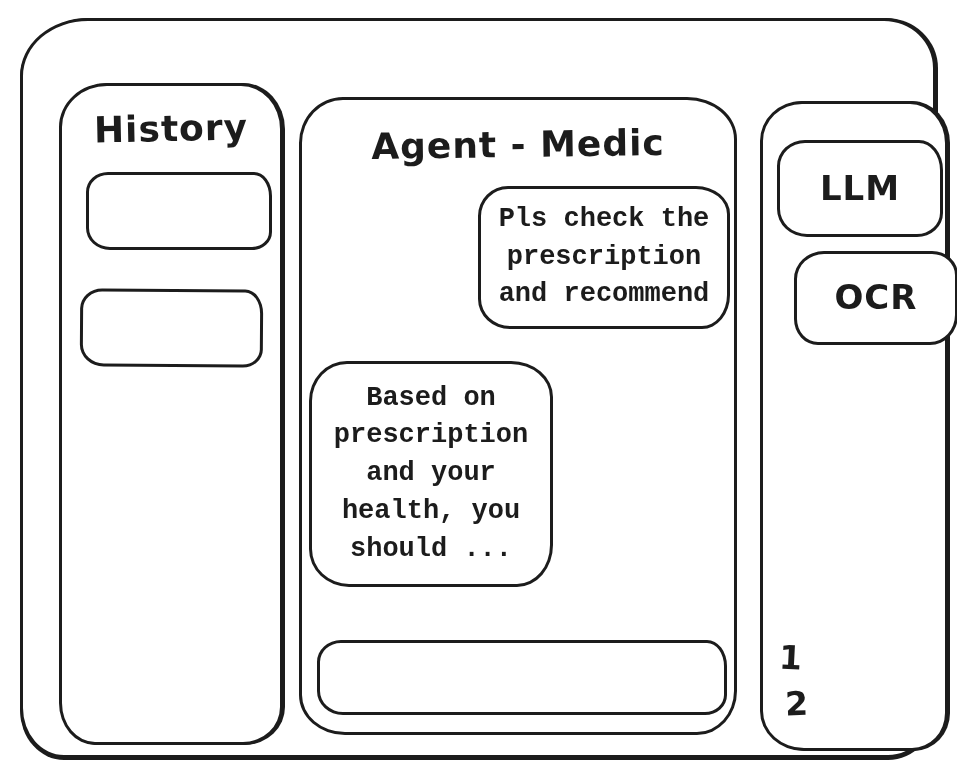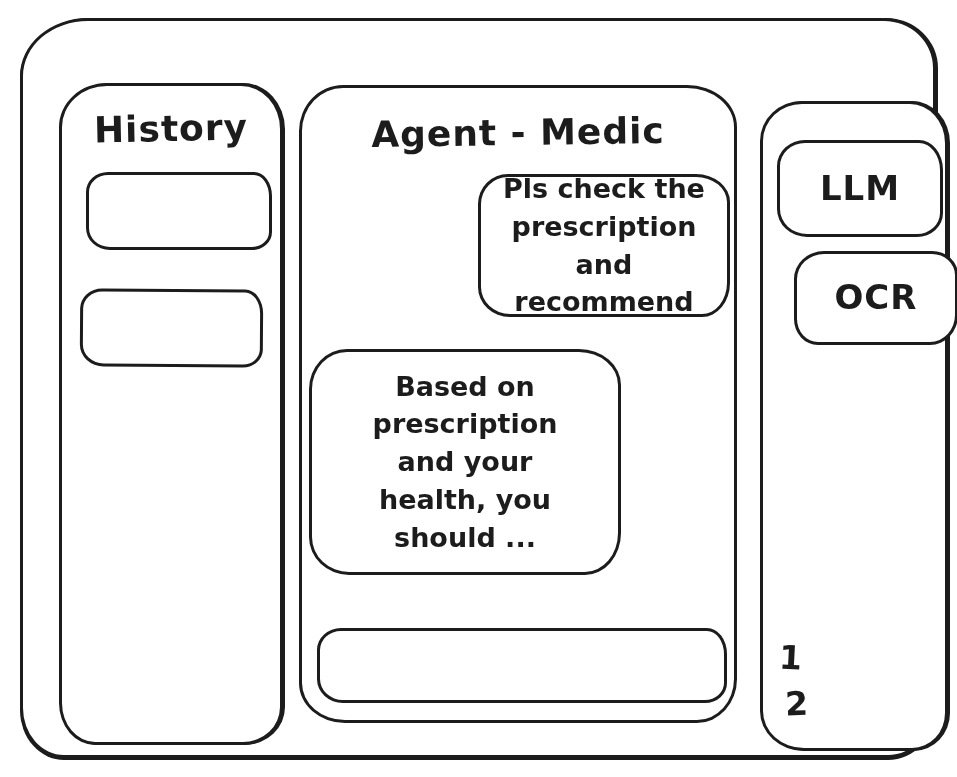--- a/index.html
+++ b/index.html
@@ -45,42 +45,43 @@
   .history-title { top: 22px; transform: rotate(-1.2deg); }
   .history-item {
     border-width: 3px;
     border-radius: 22px 18px 20px 24px / 20px 24px 18px 22px;
     cursor: pointer;
   }
   .history-item-1 { left: 24px; top: 86px; width: 186px; height: 78px; }
   .history-item-2 { left: 18px; top: 203px; width: 183px; height: 78px; transform: rotate(0.4deg); }
   
   .chat-panel {
-    left: 276px; top: 64px; width: 438px; height: 638px;
+    left: 276px; top: 76px; width: 438px; height: 638px;
     border-radius: 44px 50px 40px 46px / 46px 42px 44px 40px;
   }
   .chat-title { top: 24px; transform: rotate(-0.8deg); }
   .bubble {
     border-width: 3px;
     display: flex;
     align-items: center;
     justify-content: center;
     text-align: center;
     font-size: 27px;
     font-weight: 600;
     line-height: 1.4;
     white-space: pre-line;
     padding: 6px 10px;
+    font-family: Liberation Mono, monospace;
   }
   .bubble-user {
     left: 176px; top: 86px; width: 252px; height: 143px;
     border-radius: 30px 34px 28px 32px / 30px 28px 34px 30px;
   }
   .bubble-assistant {
-    left: 7px; top: 261px; width: 312px; height: 226px;
+    left: 7px; top: 261px; width: 244px; height: 226px;
     border-radius: 38px 42px 36px 40px / 40px 36px 42px 38px;
   }
   .chat-input {
     left: 15px; top: 540px; width: 410px; height: 75px;
     border-radius: 24px 20px 22px 26px / 22px 26px 20px 24px;
     font-family: "DejaVu Sans", "Liberation Sans", sans-serif;
     font-size: 24px;
     padding: 0 20px;
     outline: none;
   }

